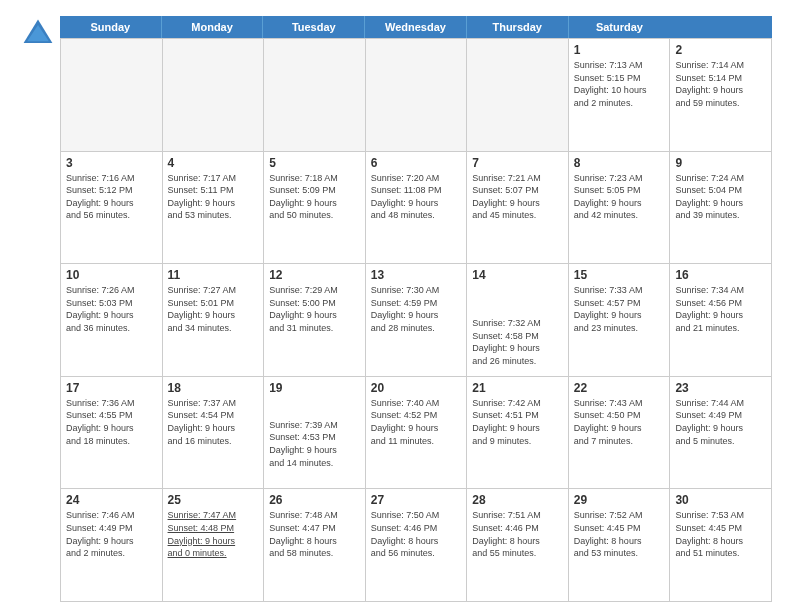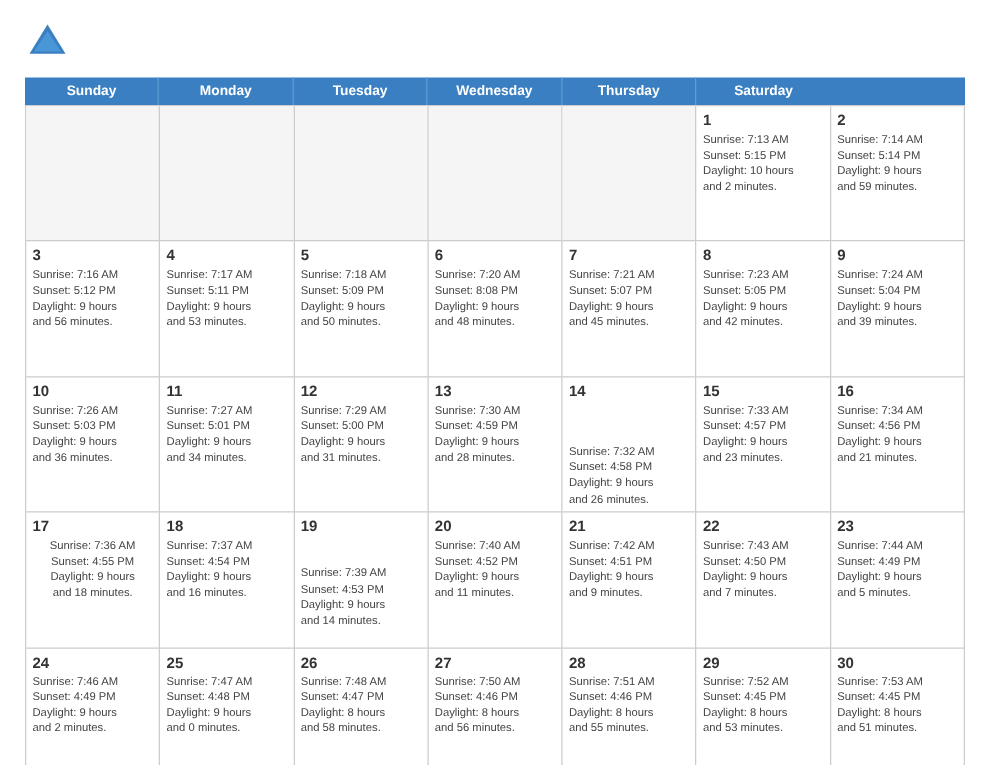--- a/index.html
+++ b/index.html
@@ -8,21 +8,21 @@
       background: #fff;
       width: 792px;
       height: 612px;
       overflow: hidden;
     }
     .page {
       width: 792px;
       height: 612px;
       padding: 16px 20px 10px 20px;
       display: flex;
-      flex-direction: column;
+      flex-direction: row;
     }
     .header {
       display: flex;
       justify-content: space-between;
       align-items: flex-start;
       margin-bottom: 10px;
     }
     .logo {
       display: flex;
       align-items: center;
@@ -178,21 +178,21 @@
           <div class="cal-cell">
             <span class="day-num">5</span>
             <div class="day-info" style="white-space: pre-line;">Sunrise: 7:18 AM
 Sunset: 5:09 PM
 Daylight: 9 hours
 and 50 minutes.</div>
           </div>
           <div class="cal-cell">
             <span class="day-num">6</span>
             <div class="day-info" style="white-space: pre-line;">Sunrise: 7:20 AM
-Sunset: 8:08 PM
+Sunset: 11:08 PM
 Daylight: 9 hours
 and 48 minutes.</div>
           </div>
           <div class="cal-cell">
             <span class="day-num">7</span>
             <div class="day-info" style="white-space: pre-line;">Sunrise: 7:21 AM
 Sunset: 5:07 PM
 Daylight: 9 hours
 and 45 minutes.</div>
           </div>
@@ -258,21 +258,21 @@
             <span class="day-num">16</span>
             <div class="day-info" style="white-space: pre-line;">Sunrise: 7:34 AM
 Sunset: 4:56 PM
 Daylight: 9 hours
 and 21 minutes.</div>
           </div>
         </div>
         <div class="cal-row">
           <div class="cal-cell">
             <span class="day-num">17</span>
-            <div class="day-info" style="white-space: pre-line; text-align: center;">Sunrise: 7:36 AM
+            <div class="day-info" style="white-space: pre-line;">Sunrise: 7:36 AM
 Sunset: 4:55 PM
 Daylight: 9 hours
 and 18 minutes.</div>
           </div>
           <div class="cal-cell">
             <span class="day-num">18</span>
             <div class="day-info" style="white-space: pre-line;">Sunrise: 7:37 AM
 Sunset: 4:54 PM
 Daylight: 9 hours
 and 16 minutes.</div>
@@ -316,21 +316,21 @@
         <div class="cal-row">
           <div class="cal-cell">
             <span class="day-num">24</span>
             <div class="day-info" style="white-space: pre-line;">Sunrise: 7:46 AM
 Sunset: 4:49 PM
 Daylight: 9 hours
 and 2 minutes.</div>
           </div>
           <div class="cal-cell">
             <span class="day-num">25</span>
-            <div class="day-info" style="white-space: pre-line;">Sunrise: 7:47 AM
+            <div class="day-info" style="white-space: pre-line; text-decoration: underline;">Sunrise: 7:47 AM
 Sunset: 4:48 PM
 Daylight: 9 hours
 and 0 minutes.</div>
           </div>
           <div class="cal-cell">
             <span class="day-num">26</span>
             <div class="day-info" style="white-space: pre-line;">Sunrise: 7:48 AM
 Sunset: 4:47 PM
 Daylight: 8 hours
 and 58 minutes.</div>

